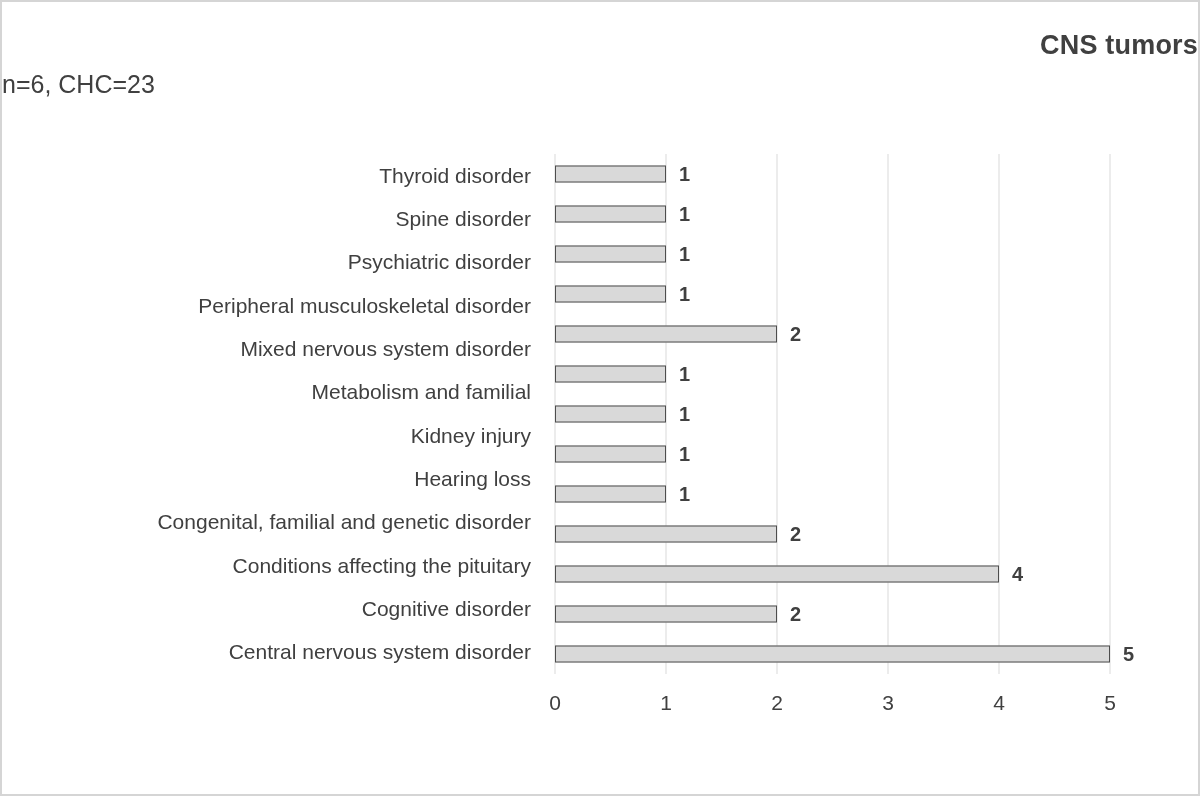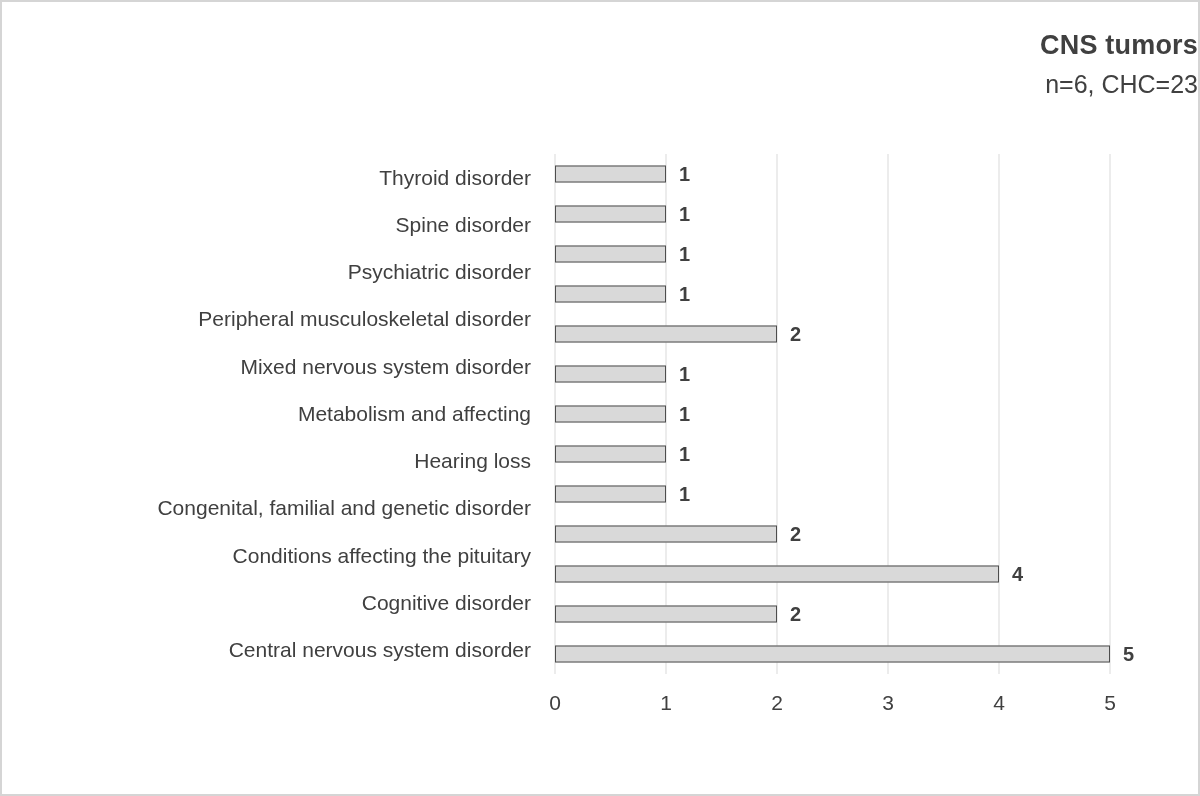--- a/index.html
+++ b/index.html
@@ -21,21 +21,21 @@
     top: 28px; left: 0; width: 100%;
     text-align: right;
     font-size: 27px;
     font-weight: bold;
     letter-spacing: 0.2px;
   }
 
   .chart-subtitle {
     position: absolute;
     top: 68px; left: 0; width: 100%;
-    text-align: right;
+    text-align: left;
     font-size: 25px;
     font-weight: normal;
   }
 
   .category-labels {
     position: absolute;
     left: 0; top: 152px;
     width: 541px; height: 520px;
     display: flex;
     flex-direction: column;
@@ -119,21 +119,22 @@
 <div class="chart-frame">
   <div class="chart-title">CNS tumors</div>
   <div class="chart-subtitle">n=6, CHC=23</div>
 
   <div class="category-labels">
       <div class="category-label">Thyroid disorder</div>
       <div class="category-label">Spine disorder</div>
       <div class="category-label">Psychiatric disorder</div>
       <div class="category-label">Peripheral musculoskeletal disorder</div>
       <div class="category-label">Mixed nervous system disorder</div>
-      <div class="category-label">Metabolism and affecting</div>
+      <div class="category-label">Metabolism and familial</div>
+      <div class="category-label">Kidney injury</div>
       <div class="category-label">Hearing loss</div>
       <div class="category-label">Congenital, familial and genetic disorder</div>
       <div class="category-label">Conditions affecting the pituitary</div>
       <div class="category-label">Cognitive disorder</div>
       <div class="category-label">Central nervous system disorder</div>
     </div>
 
   <div class="plot-area">
     <div class="gridlines">
         <div class="gridline" style="left: 0%;"></div>

